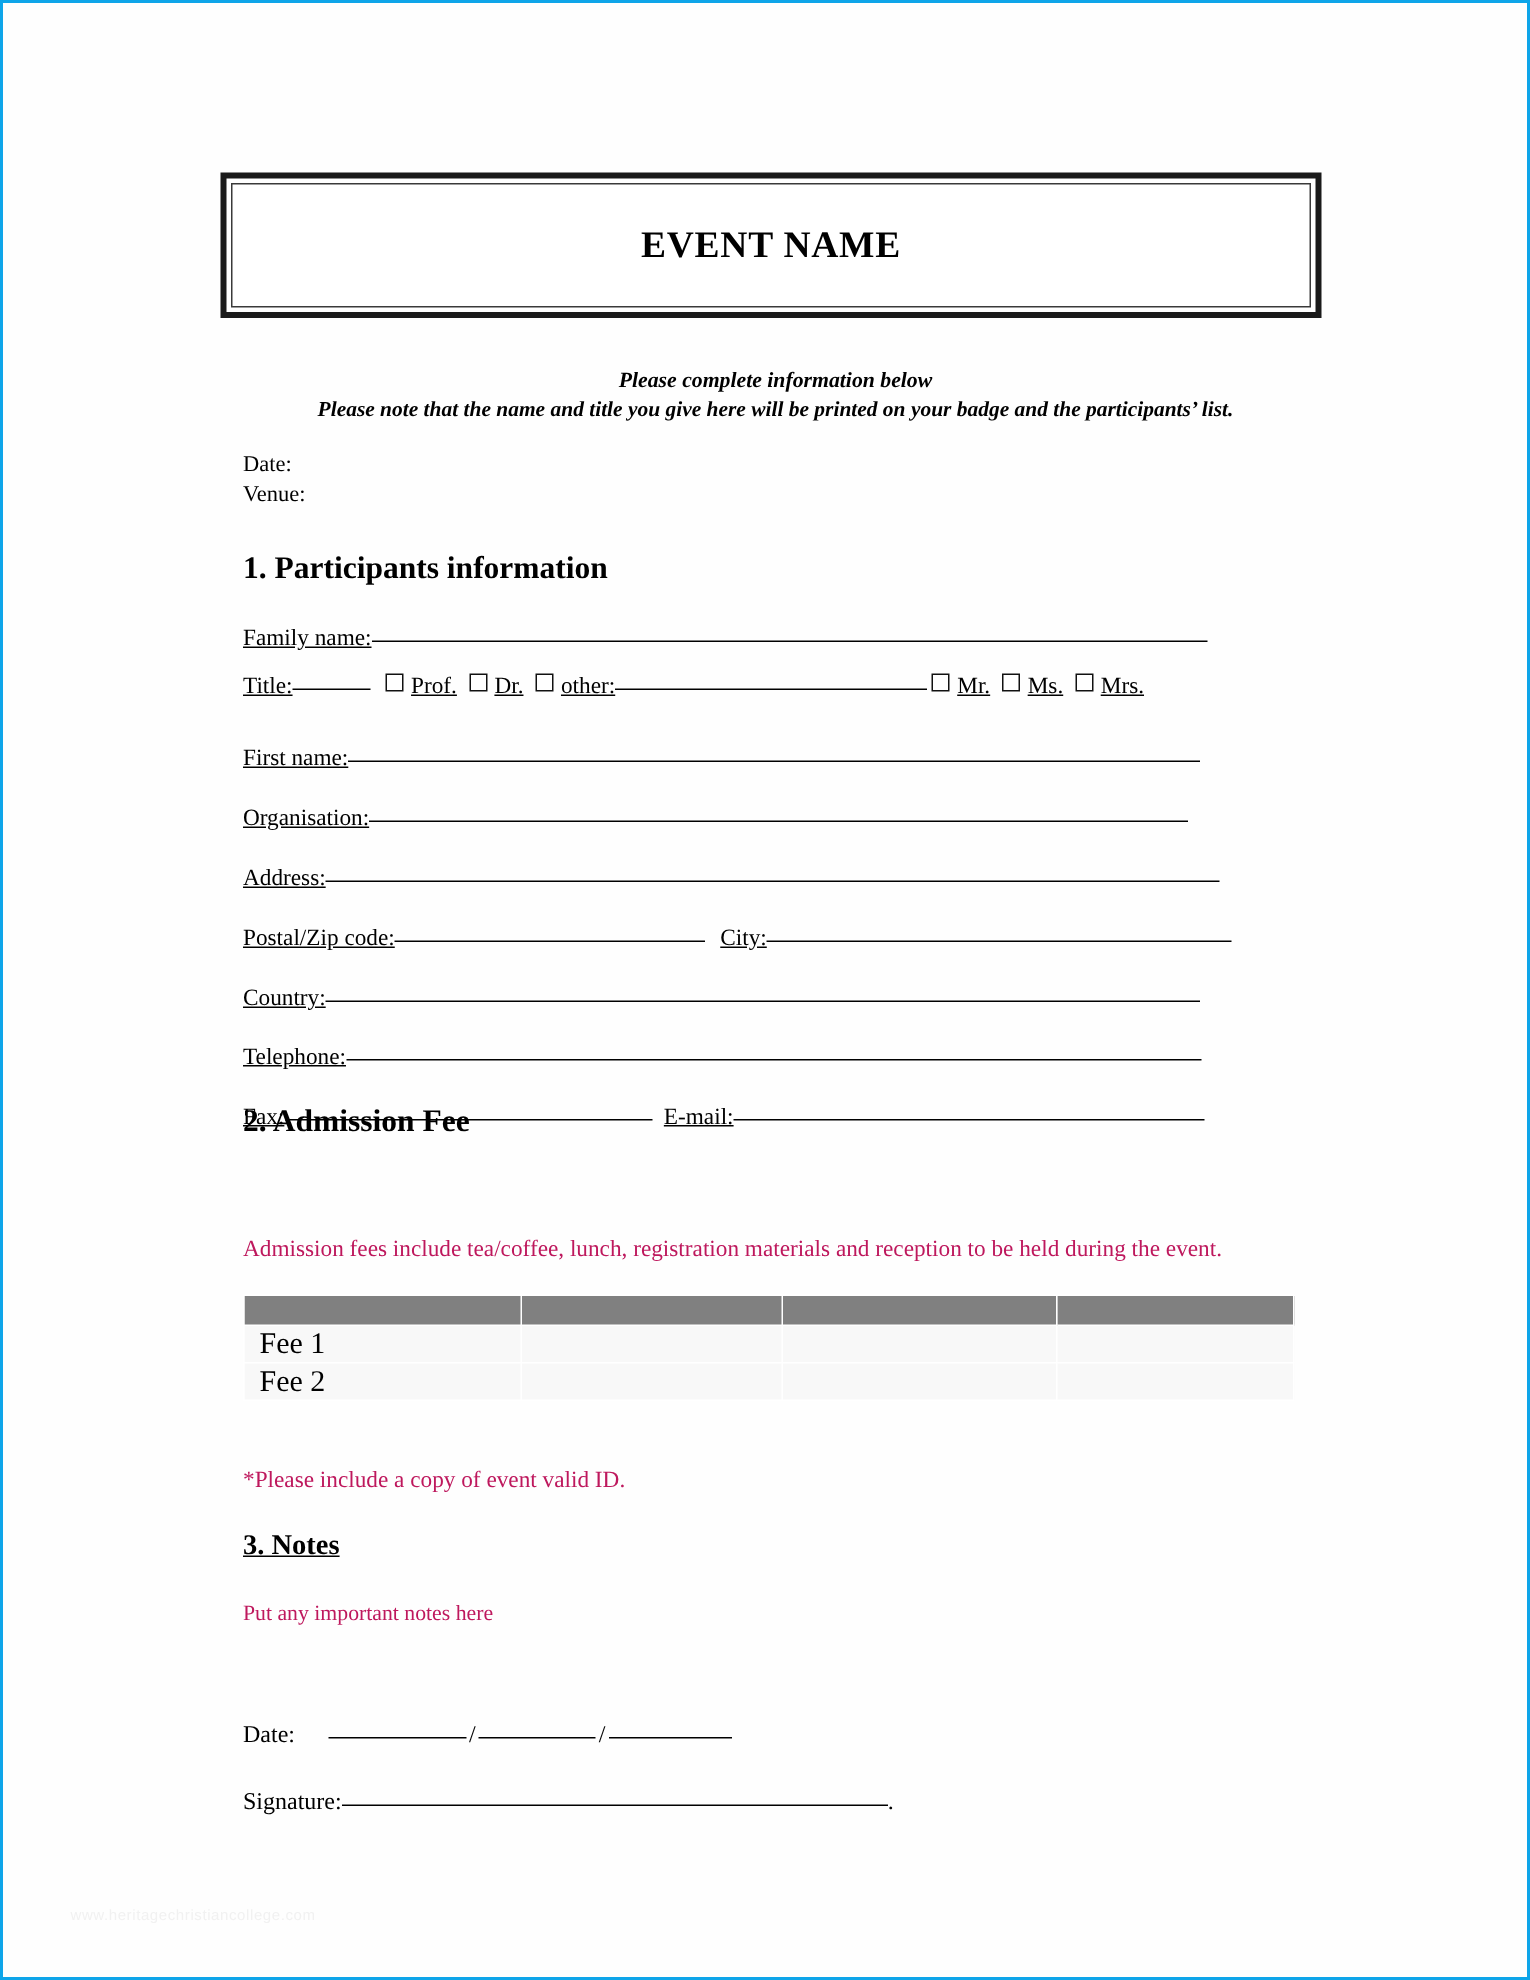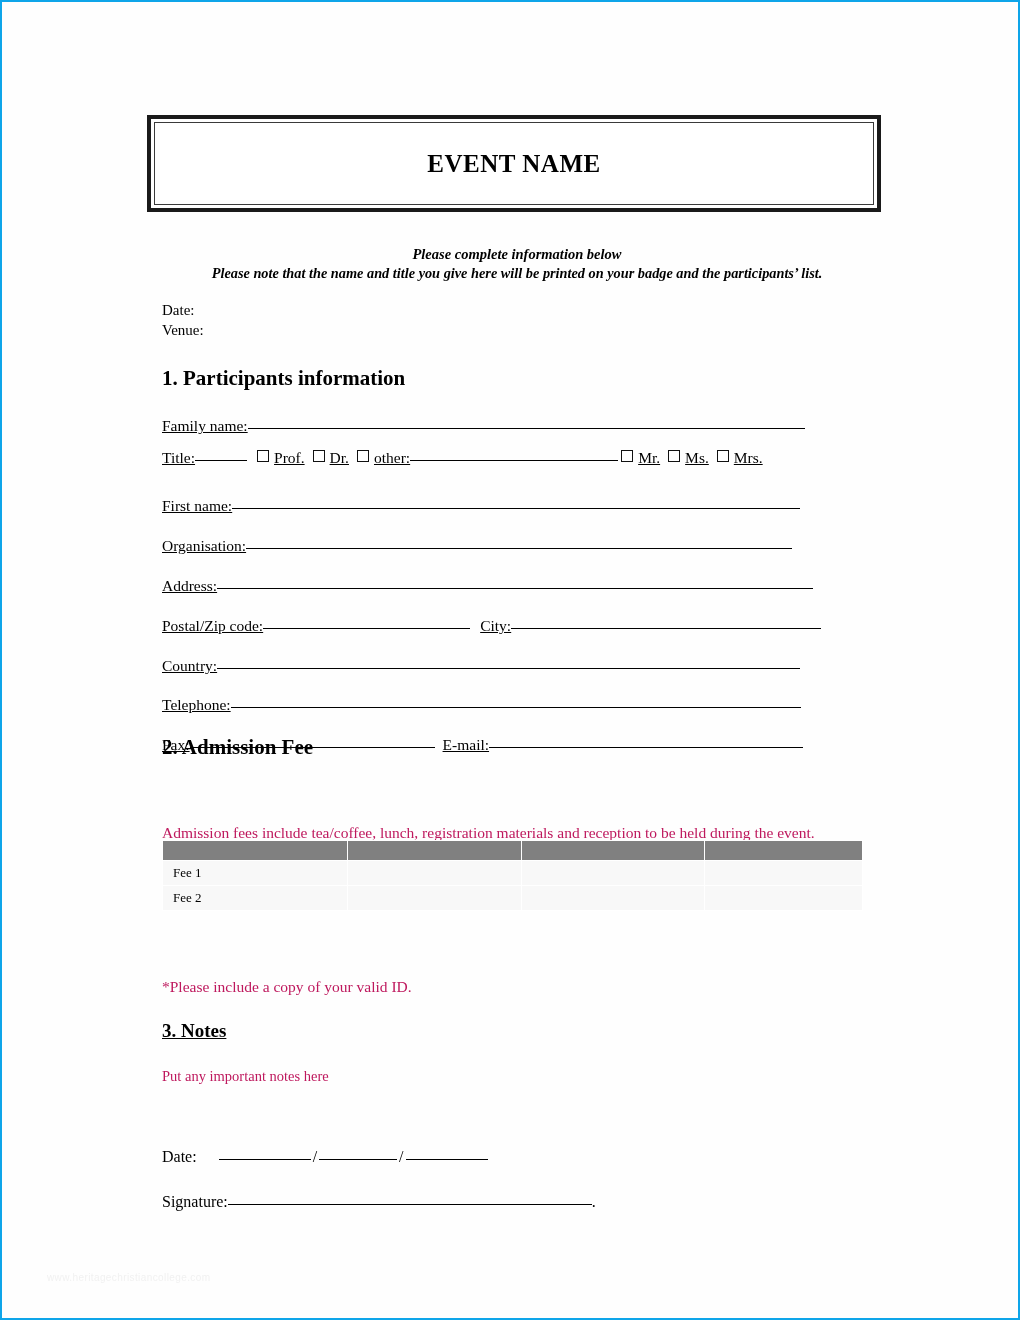--- a/index.html
+++ b/index.html
@@ -125,25 +125,25 @@
     position: relative;
     top: -1px;
     background: #fff;
   }
   .cbx.first { margin-left: 10px; }
 
   
   .fee-table {
     position: absolute;
     left: 155px;
-    top: 833px;
+    top: 856px;
     width: 700px;
     border-collapse: collapse;
     table-layout: fixed;
-    font-size: 13px;
+    font-size: 20px;
     color: #000;
   }
   .fee-table th {
     background: #808080;
     height: 19px;
     padding: 0;
     border: 1.5px solid #ffffff;
   }
   .fee-table td {
     background: #f8f8f8;
@@ -309,21 +309,21 @@
         </tr>
         <tr>
           <td>Fee 2</td>
           <td></td>
           <td></td>
           <td></td>
         </tr>
       </tbody>
     </table>
 
-    <div class="para" id="id-note">*Please include a copy of your valid ID.</div>
+    <div class="para" id="id-note">*Please include a copy of event valid ID.</div>
 
     <div class="section-heading" id="sec3">3. Notes</div>
     <div class="para" id="notes-text">Put any important notes here</div>
 
     <div class="signoff" id="date-line">
       <span>Date:</span>
       <span class="rule" style="width:92px; margin-left:22px;"></span>
       <span class="slash">/</span>
       <span class="rule" style="width:78px;"></span>
       <span class="slash">/</span>

